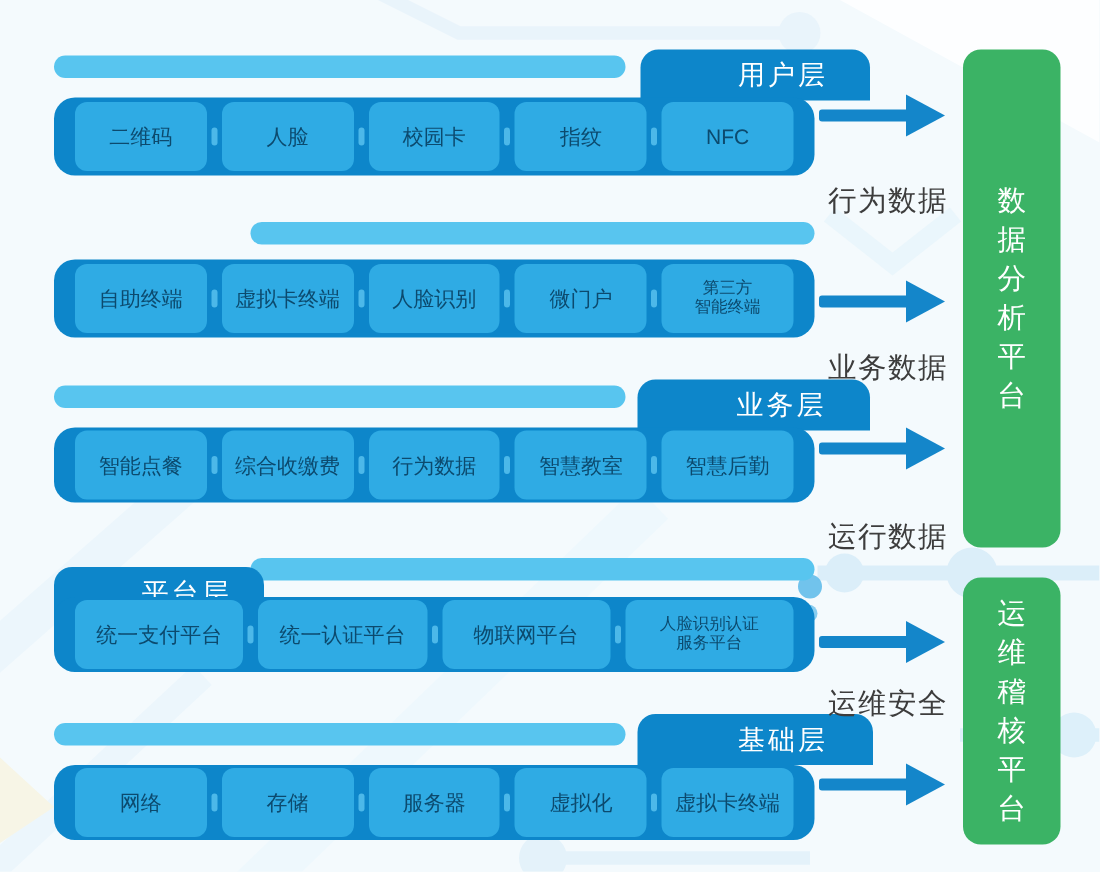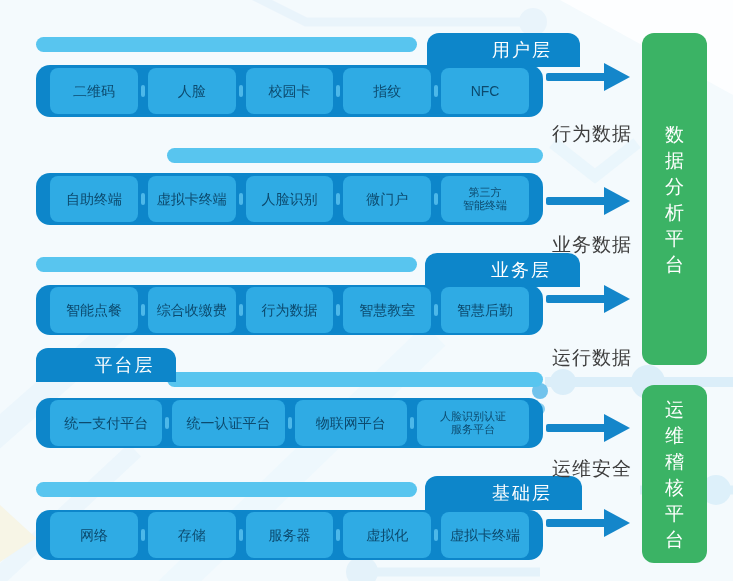--- a/index.html
+++ b/index.html
@@ -115,21 +115,21 @@
       <span class="divider"></span>
       <div class="chip">综合收缴费</div>
       <span class="divider"></span>
       <div class="chip">行为数据</div>
       <span class="divider"></span>
       <div class="chip">智慧教室</div>
       <span class="divider"></span>
       <div class="chip">智慧后勤</div>
     </div>
 
-  <div class="tab" style="left:36px;top:348px;width:103px;">
+  <div class="tab" style="left:36px;top:378px;width:103px;">
       <span>平台层</span>
     </div>
   <div class="pill" style="left:167px;top:372px;width:376px;"></div>
   <div class="bar slim" style="left:36px;top:398px;width:507px;">
       <div class="chip">统一支付平台</div>
       <span class="divider"></span>
       <div class="chip">统一认证平台</div>
       <span class="divider"></span>
       <div class="chip">物联网平台</div>
       <span class="divider"></span>

